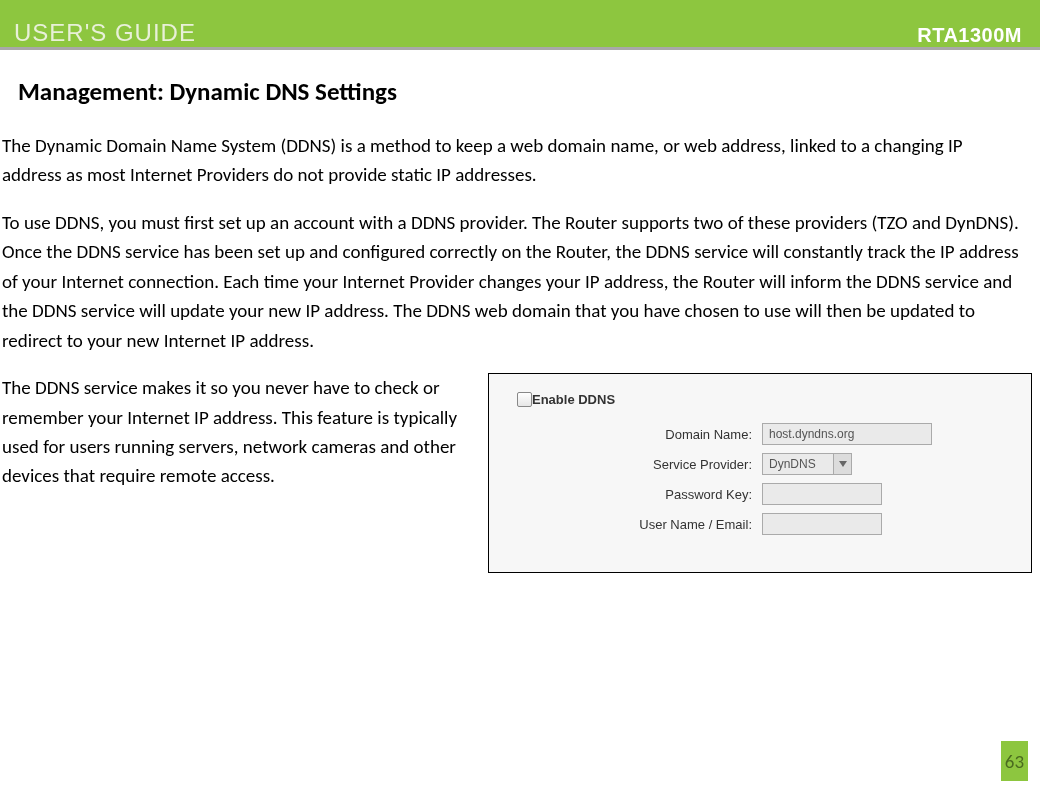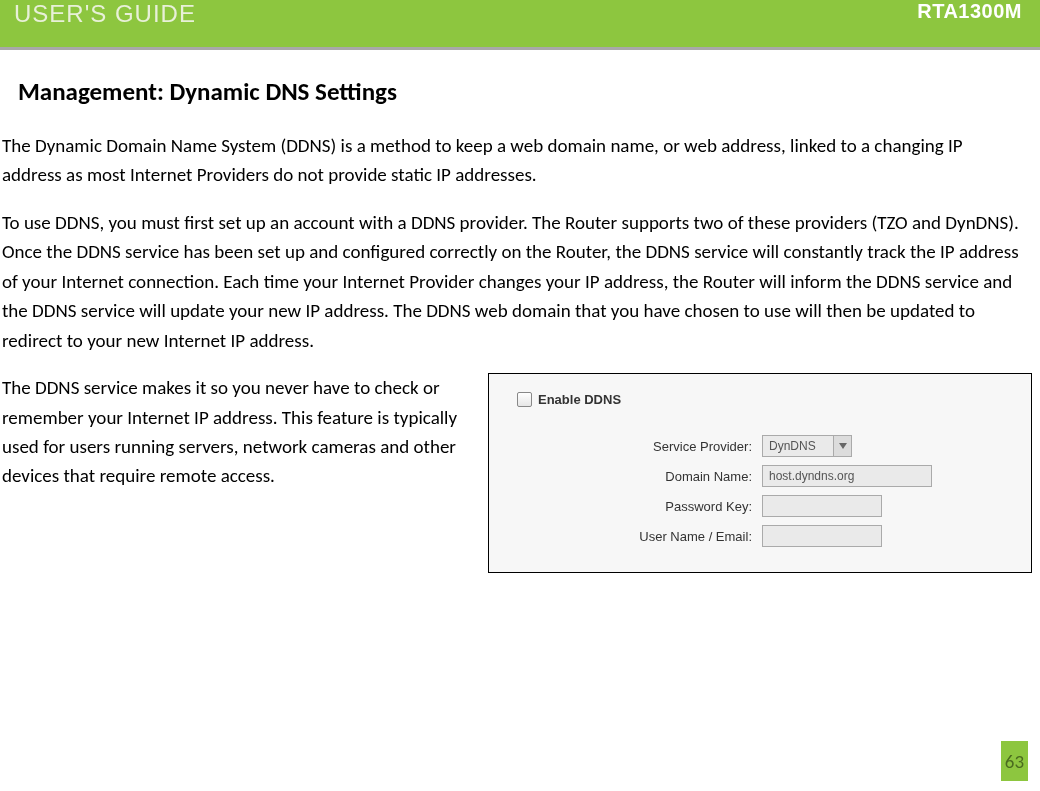--- a/index.html
+++ b/index.html
@@ -11,21 +11,21 @@
       font-family: Calibri, Arial, sans-serif;
       width: 1040px;
       height: 791px;
       background: #fff;
       position: relative;
     }
     .header-bar {
       background: #8dc63f;
       height: 50px;
       display: flex;
-      align-items: flex-start;
+      align-items: flex-end;
       justify-content: space-between;
       padding: 0 18px 0 14px;
       border-bottom: 3px solid #a8a8a8;
     }
     .header-title {
       color: #e8f0d8;
       font-size: 24px;
       letter-spacing: 1px;
       font-weight: 300;
       font-family: Arial, sans-serif;
@@ -73,22 +73,21 @@
       position: relative;
       background: #f7f7f7;
       font-family: Tahoma, Arial, sans-serif;
     }
     .ddns-inner {
       padding: 18px 20px 0 28px;
     }
     .enable-row {
       display: flex;
       align-items: center;
-      gap: 6px;
-      margin-bottom: 28px;
+      margin-bottom: 16px;
     }
     .checkbox-box {
       width: 15px;
       height: 15px;
       border: 1px solid #888;
       background: linear-gradient(#fff, #e6e6e6);
       border-radius: 2px;
     }
     .enable-label {
       font-size: 13px;
@@ -184,37 +183,37 @@
 
     <div class="ddns-panel">
       <div class="ddns-inner">
 
         <div class="enable-row">
           <span class="checkbox-box"></span>
           <span class="enable-label">Enable DDNS</span>
         </div>
 
         <div class="form-row">
+          <span class="form-label">Domain Name:</span>
+          <input class="text-input" readonly="" value="host.dyndns.org" style="">
+        </div>
+
+        <div class="form-row">
           <span class="form-label">Service Provider:</span>
           <div class="select-wrap">
             <span class="select-value">DynDNS</span>
             <span class="select-arrow">
               <svg viewBox="0 0 8 6">
                   <path d="M0 0 L8 0 L4 6 Z" fill="#666"></path>
                 </svg>
             </span>
           </div>
         </div>
 
         <div class="form-row">
-          <span class="form-label">Domain Name:</span>
-          <input class="text-input" readonly="" value="host.dyndns.org" style="">
-        </div>
-
-        <div class="form-row">
           <span class="form-label">Password Key:</span>
           <input class="text-input empty" readonly="" style="">
         </div>
 
         <div class="form-row">
           <span class="form-label">User Name / Email:</span>
           <input class="text-input empty" readonly="" style="">
         </div>
 
       </div>

